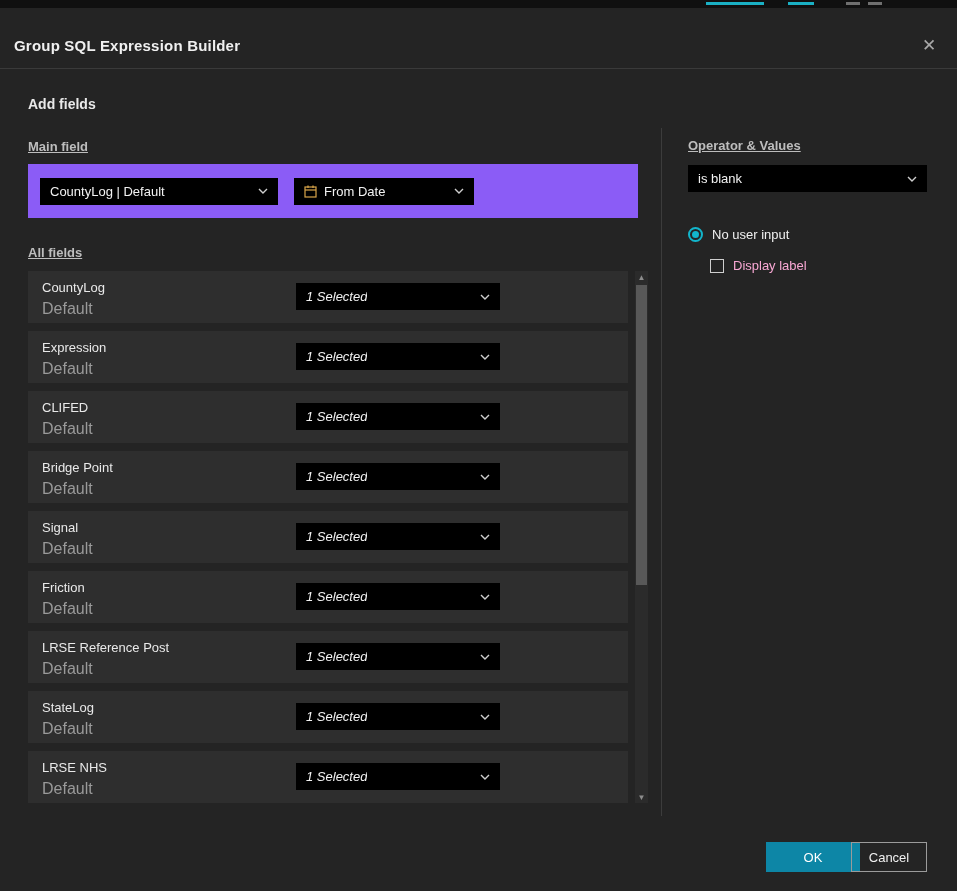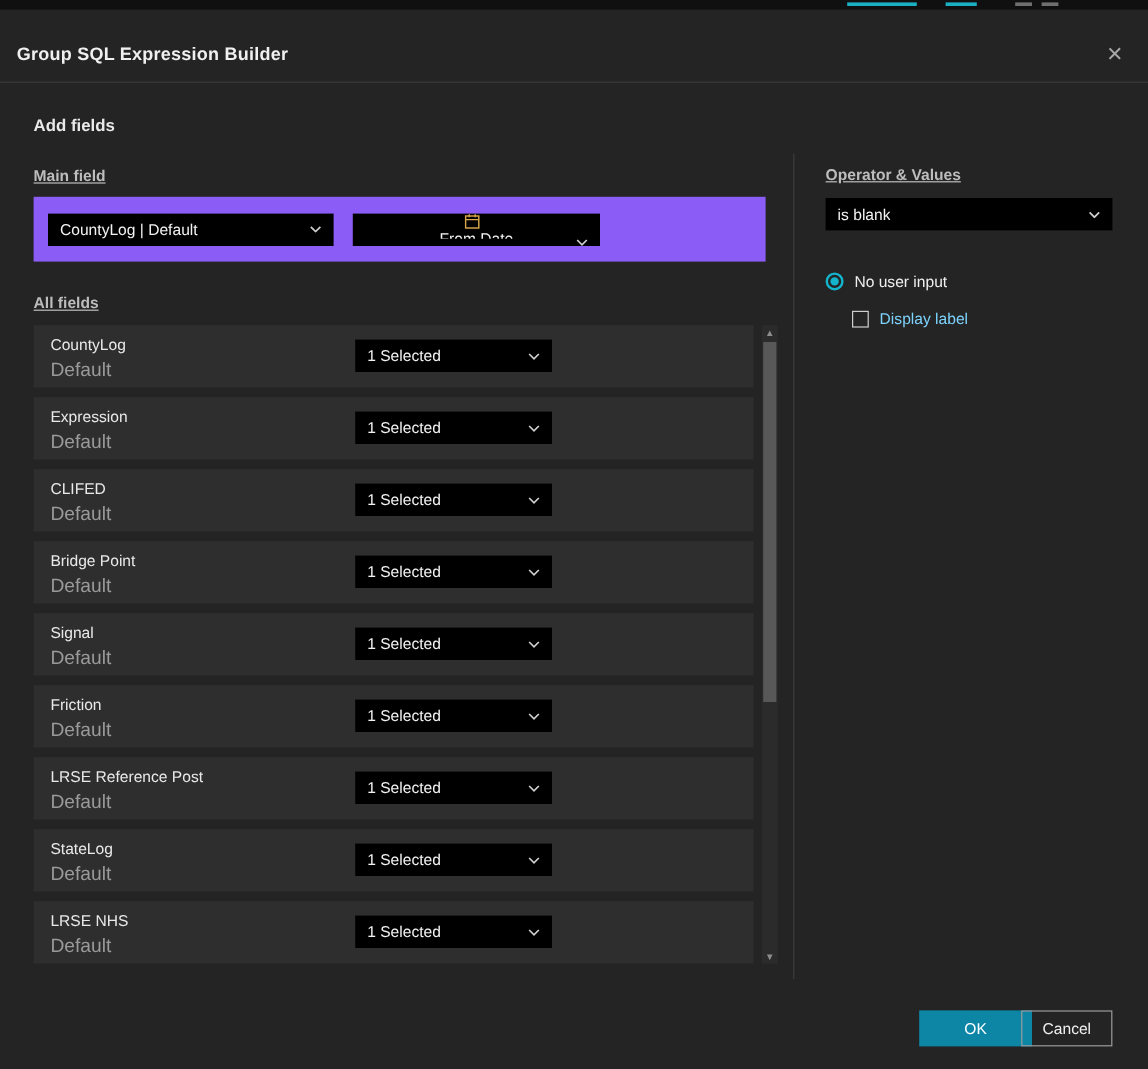--- a/index.html
+++ b/index.html
@@ -39,30 +39,30 @@
     background:#8b5cf6; display:flex; align-items:center; padding-left:12px; gap:16px;
   }
 
   .dd {
     background:#000; height:27px; display:flex; align-items:center;
     padding:0 10px; font-size:13px; color:#f2f2f2; cursor:pointer;
   }
   .dd .dd-text { white-space:nowrap; overflow:hidden; }
   .dd .chev { margin-left:auto; display:flex; align-items:center; padding-left:8px; }
   .dd-main-source { width:238px; }
-  .dd-main-field { width:206px;flex-direction:column; }
+  .dd-main-field { width:180px; }
   .cal-icon { display:flex; align-items:center; margin-right:7px; }
 
   .all-fields-list { position:absolute; left:28px; top:263px; width:600px; }
   .field-row {
     position:relative; width:600px; height:52px; background:#2e2e2e; margin-bottom:8px;
   }
   .row-name { position:absolute; left:14px; top:9px; font-size:13px; color:#e9e9e9; }
   .row-sub  { position:absolute; left:14px; top:29px; font-size:16px; color:#9a9a9a; }
-  .row-dd   { position:absolute; left:268px; top:12px; width:164px; }
+  .row-dd   { position:absolute; left:268px; top:12px; width:204px;font-style:italic; }
 
   .scrollbar {
     position:absolute; left:635px; top:263px; width:13px; height:532px;
     background:#2b2b2b;
   }
   .scroll-arrow {
     position:absolute; left:0; width:13px; height:12px; display:flex;
     align-items:center; justify-content:center; color:#8d8d8d; font-size:8px; cursor:pointer;
   }
   .scroll-up { top:0; }
@@ -79,21 +79,21 @@
   .radio-row { position:absolute; left:688px; top:219px; display:flex; align-items:center; gap:9px; cursor:pointer; }
   .radio-outer {
     width:15px; height:15px; border-radius:50%; border:2px solid #12b5cb;
     display:flex; align-items:center; justify-content:center; background:#242424;
   }
   .radio-inner { width:7px; height:7px; border-radius:50%; background:#12b5cb; }
   .radio-label { font-size:13px; color:#f0f0f0; }
 
   .check-row { position:absolute; left:710px; top:250px; display:flex; align-items:center; gap:9px; cursor:pointer; }
   .checkbox { width:14px; height:14px; border:1px solid #cfcfcf; background:transparent; }
-  .check-label { font-size:13px; color:#7dd3fc; }
+  .check-label { font-size:13px; color:#f9a8d4; }
 
   .footer-btn {
     position:absolute; top:834px; height:30px; display:flex; align-items:center; justify-content:center;
     font-size:13px; cursor:pointer;
   }
   .ok-btn { left:766px; width:94px; background:#0d86a6; color:#ffffff; }
   .cancel-btn { left:851px; width:76px; background:transparent; border:1px solid #9b9b9b; color:#f0f0f0; }
 </style>
 </head>
 <body>

